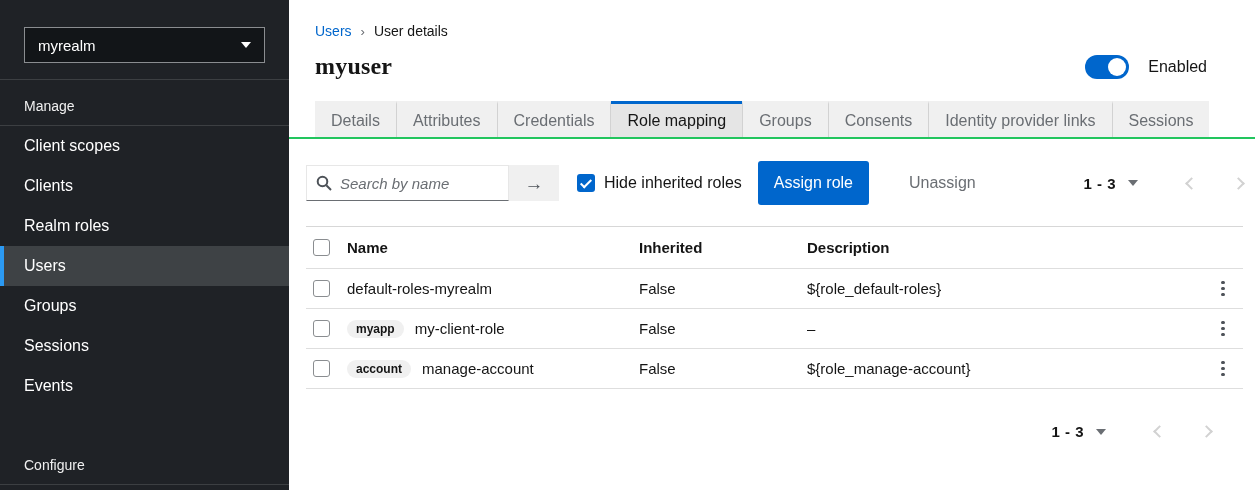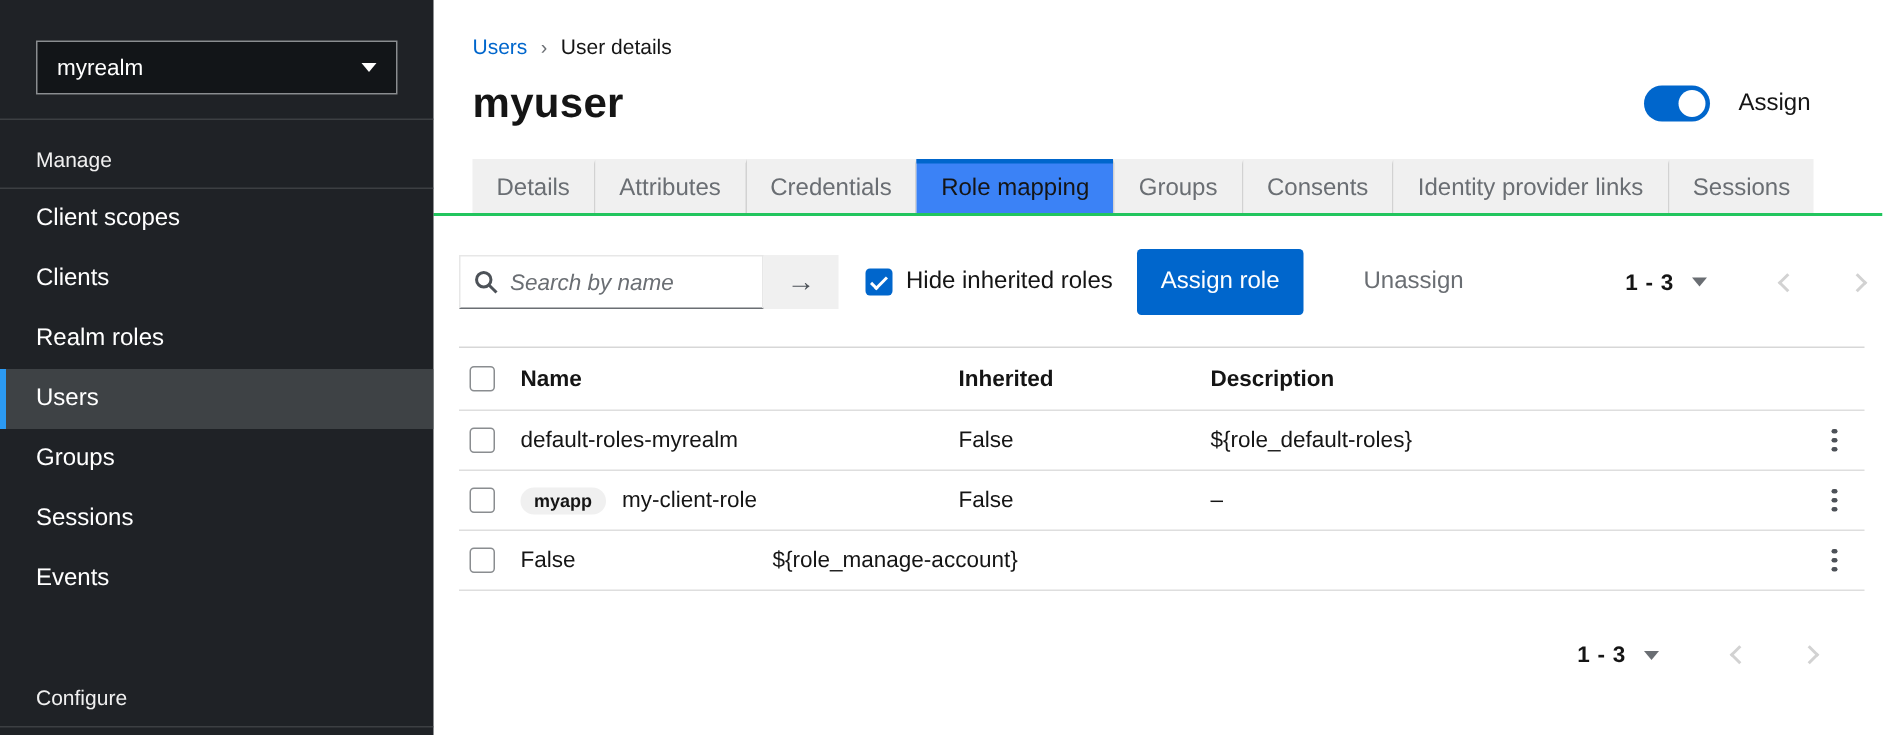--- a/index.html
+++ b/index.html
@@ -22,35 +22,35 @@
 
   
   .main { flex:1; background:#fff; display:flex; flex-direction:column; min-width:0; }
 
   .breadcrumb { padding:23px 26px 0 26px; font-size:14px; display:flex; align-items:center; gap:9px; }
   .breadcrumb a { color:#0066cc; text-decoration:none; cursor:pointer; }
   .crumb-sep { color:#6a6e73; font-size:13px; }
   .crumb-current { color:#151515; }
 
   .page-header { margin:14px 26px 0 26px; display:flex; align-items:center; }
-  .page-title { font-size:28px; font-weight:700; letter-spacing:0.2px; }
+  .page-title { font-size:24px; font-weight:700; letter-spacing:0.2px;font-family:Liberation Serif, serif; }
   .header-controls { margin-left:auto; margin-right:22px; display:flex; align-items:center; }
   .toggle { width:44px; height:24px; border-radius:12px; background:#0066cc; position:relative; cursor:pointer; }
   .toggle .knob { position:absolute; top:3px; left:23px; width:18px; height:18px; border-radius:50%; background:#fff; }
   .enabled-label { font-size:16px; margin-left:19px; }
   .action-btn { margin-left:47px; height:36px; padding:0 15px; background:#fff; border:1px solid #e0e0e0; border-bottom-color:#6a6e73;
     font-size:16px; color:#151515; display:flex; align-items:center; gap:12px; cursor:pointer; font-family:inherit; }
   .action-btn .caret-down { color:#151515; border-top-width:5px; border-left-width:4px; border-right-width:4px; }
 
   
   .tabs-row { margin-top:21px; display:flex; align-items:stretch; border-bottom:2px solid #22c55e; padding-left:26px; }
   .tab { background:#f0f0f0; color:#6a6e73; font-size:16px; padding:0 16px; height:36px; display:flex; align-items:center;
     border-right:1px solid #d2d2d2; cursor:pointer; border-top:3px solid transparent; }
   .tab:last-of-type { border-right:none; }
-  .tab.active { background:#3b82f6; color:#151515; border-top:3px solid #0066cc; margin-bottom:-1px; border-right:none; position:relative; }
+  .tab.active { background:#e5e5e5; color:#151515; border-top:3px solid #0066cc; margin-bottom:-1px; border-right:none; position:relative; }
   .tab.after-active { border-left:1px solid #d2d2d2; }
 
   
   .toolbar { display:flex; align-items:center; padding:22px 12px 0 17px; }
   .search-group { display:flex; }
   .search-input-wrap { position:relative; width:203px; }
   .search-input { width:100%; height:36px; border:1px solid #e7e7e7; border-bottom:1px solid #6a6e73; padding:0 8px 0 33px;
     font-size:15px; font-family:inherit; color:#151515; outline:none;font-style:italic; }
   .search-input::placeholder { color:#6a6e73; }
   .search-icon { position:absolute; left:10px; top:10px; width:16px; height:16px; color:#4d5258; }
@@ -120,21 +120,21 @@
     <span class="crumb-sep">›</span>
     <span class="crumb-current">User details</span>
   </div>
 
   <div class="page-header">
     <h1 class="page-title">myuser</h1>
     <div class="header-controls">
       <div class="toggle">
         <span class="knob"></span>
       </div>
-      <span class="enabled-label">Assign</span>
+      <span class="enabled-label">Enabled</span>
     </div>
   </div>
 
   <div class="tabs-row">
     <div class="tab">Details</div>
     <div class="tab">Attributes</div>
     <div class="tab">Credentials</div>
     <div class="tab active">Role mapping</div>
     <div class="tab after-active">Groups</div>
     <div class="tab">Consents</div>
@@ -214,20 +214,24 @@
             <i></i>
             <i></i>
           </span>
         </span>
     </div>
 
     <div class="tr trow">
       <span class="td col-sel">
           <span class="row-cb"></span>
         </span>
+      <span class="td col-name">
+        <span class="client-badge">account</span>
+        <span>manage-account</span>
+      </span>
       <span class="td col-inh">False</span>
       <span class="td col-desc">${role_manage-account}</span>
       <span class="td col-kebab">
           <span class="kebab">
             <i></i>
             <i></i>
             <i></i>
           </span>
         </span>
     </div>

